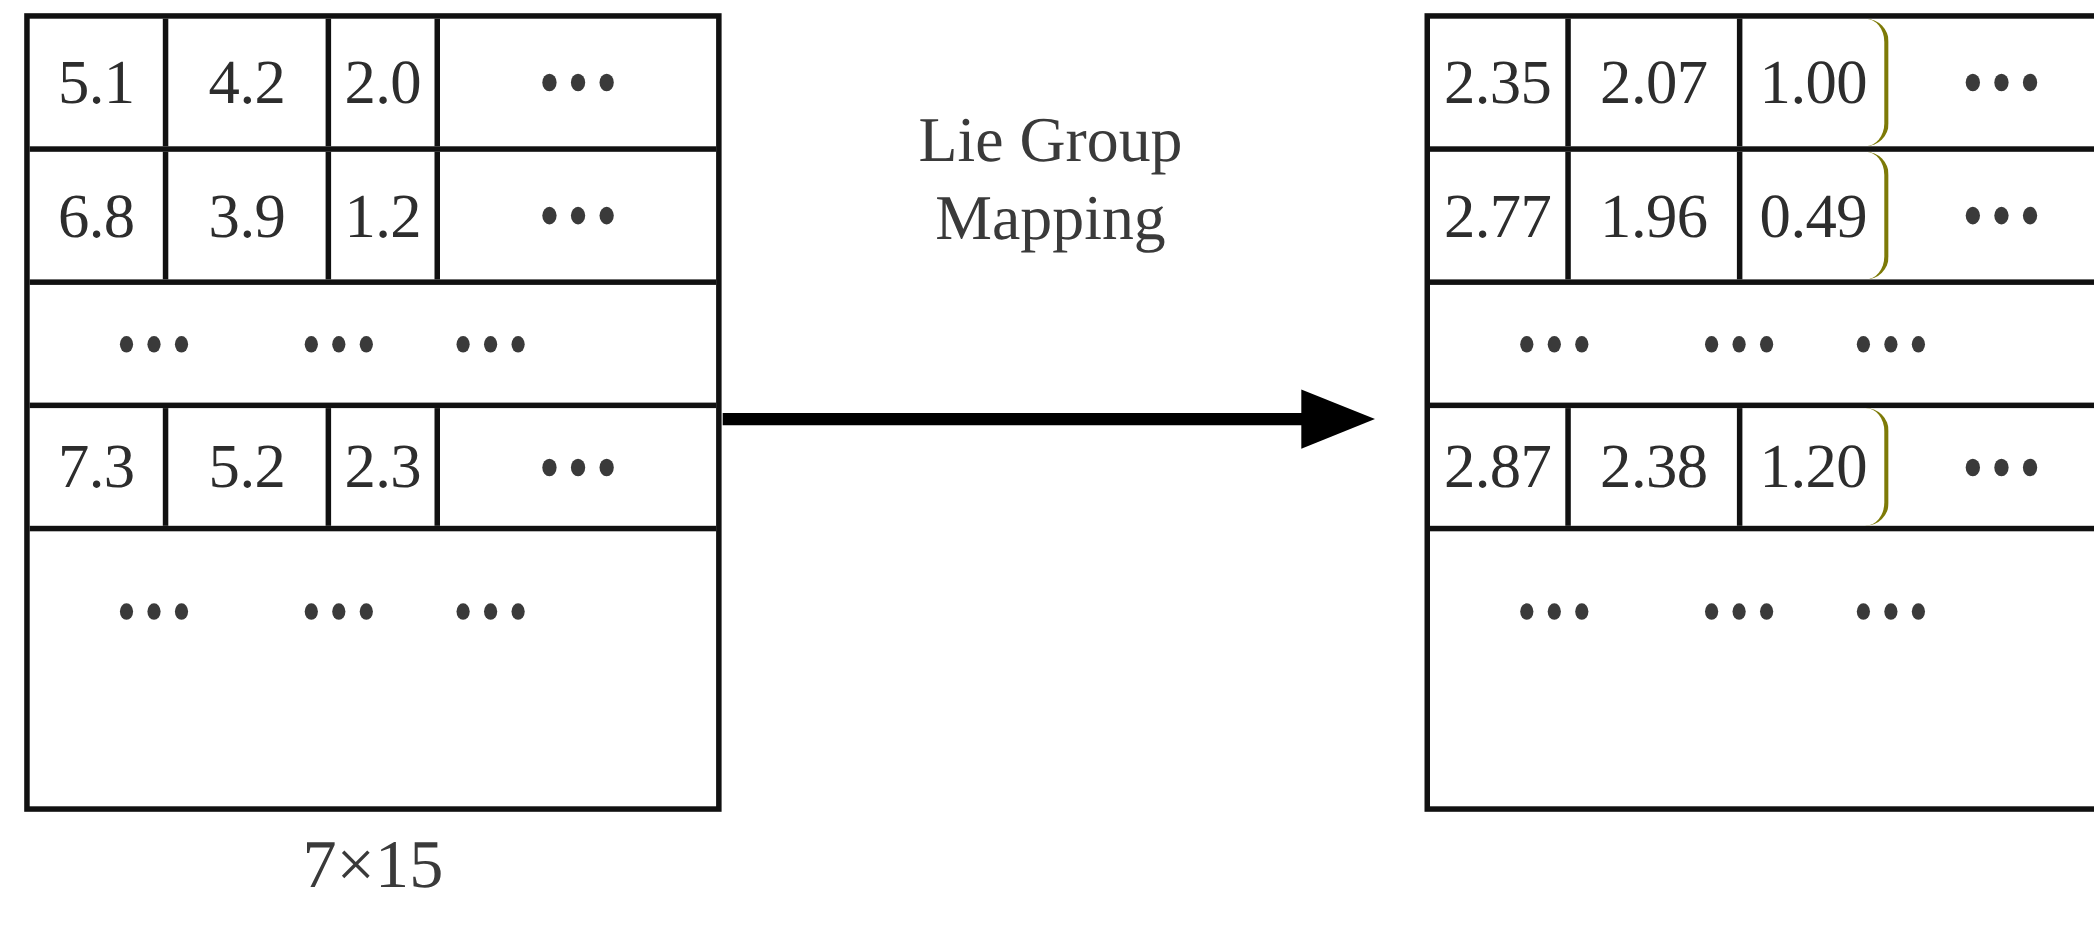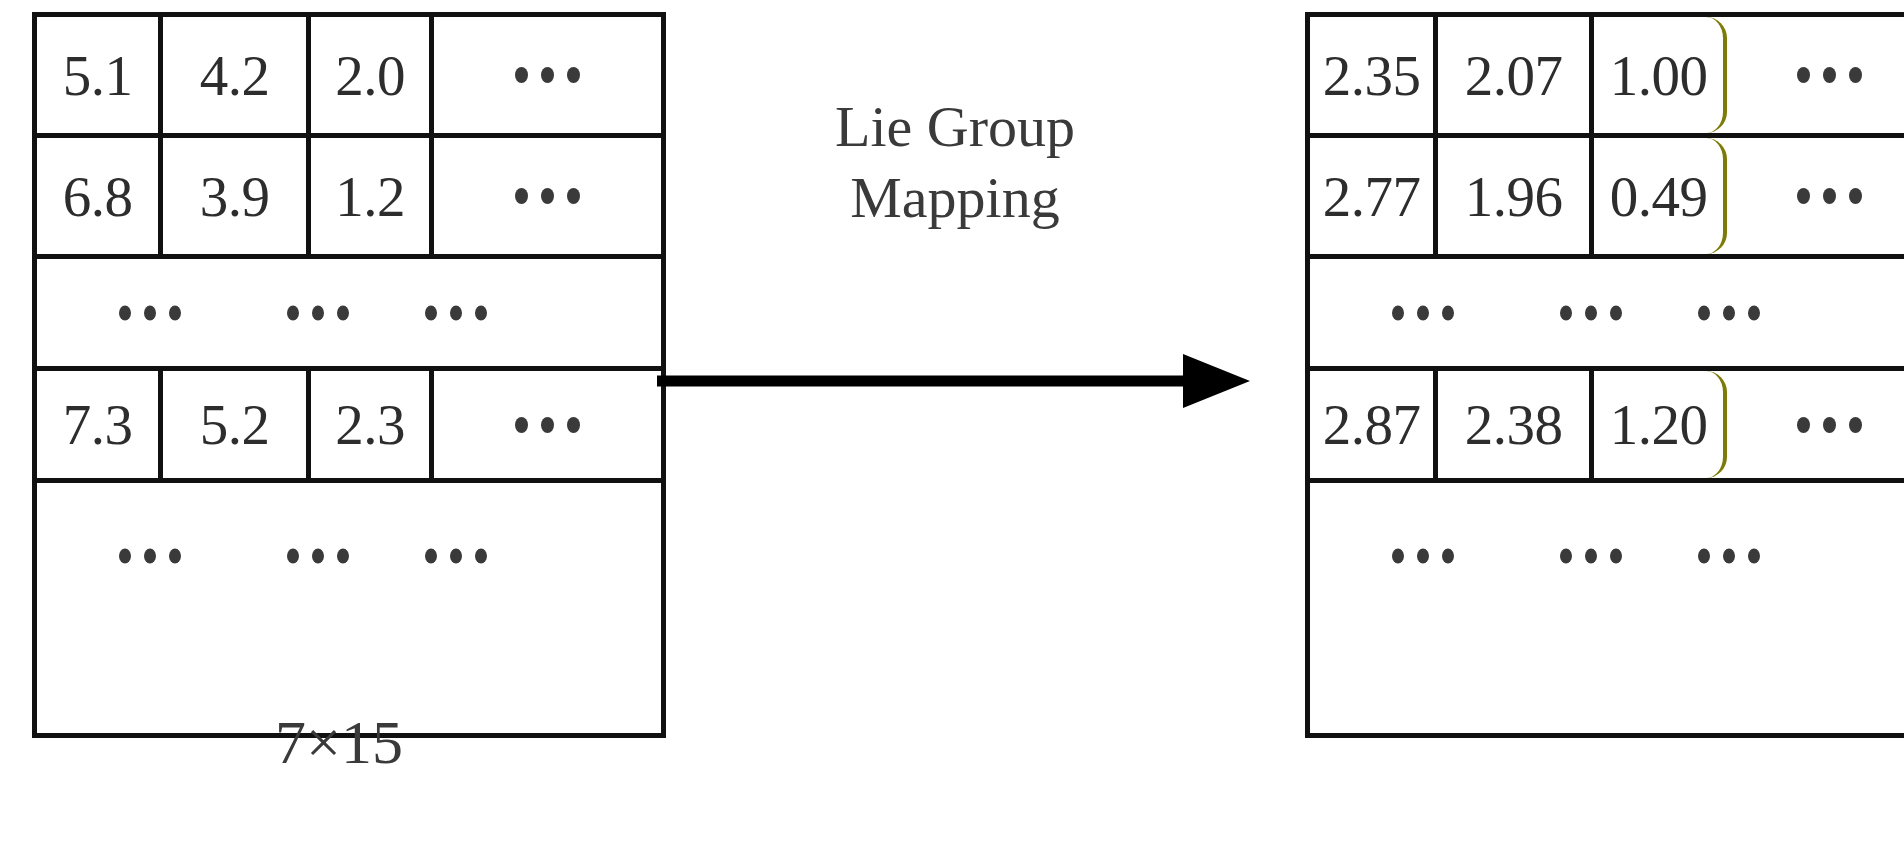--- a/index.html
+++ b/index.html
@@ -19,21 +19,20 @@
   }
 
   
   .matrix-table {
     position: absolute;
     box-sizing: border-box;
     border: 5px solid #111111;
     background: #ffffff;
     display: flex;
     flex-direction: column;
-    margin-left: 10px;
   }
   #matrix-left  { left: 22px;   top: 12px; width: 634px; height: 726px; }
   #matrix-right { left: 1295px; top: 12px; width: 632px; height: 726px; }
 
   .matrix-row {
     display: flex;
     flex-direction: row;
     box-sizing: border-box;
     border-bottom: 5px solid #111111;
     flex: 0 0 auto;
@@ -59,21 +58,21 @@
     overflow: hidden;
   }
   .matrix-cell:last-child { border-right: none; }
 
   
   .divider-olive { border-right: 4px solid #7d7a07 !important; border-radius: 21px; }
 
   
   #matrix-left  .c0 { width: 126px; }
   #matrix-left  .c1 { width: 148px; }
-  #matrix-left  .c2 { width: 123px; }
+  #matrix-left  .c2 { width: 99px; }
   #matrix-left  .c3 { flex: 1 1 auto; }
 
   
   #matrix-right .c0 { width: 128px; }
   #matrix-right .c1 { width: 156px; }
   #matrix-right .c2 { width: 133px; }
   #matrix-right .c3 { flex: 1 1 auto; }
 
   .full-span { width: 100%; border-right: none; }
 
@@ -126,21 +125,21 @@
     left: 655px;
     top: 340px;
     width: 600px;
     height: 82px;
   }
 
   
   #dim-caption {
     position: absolute;
     left: 22px;
-    top: 711px;
+    top: 755px;
     width: 634px;
     text-align: center;
     font-size: 62px;
     line-height: 1;
     color: #3a3a3a;
     white-space: nowrap;
   }
 </style>
 </head>
 <body>

